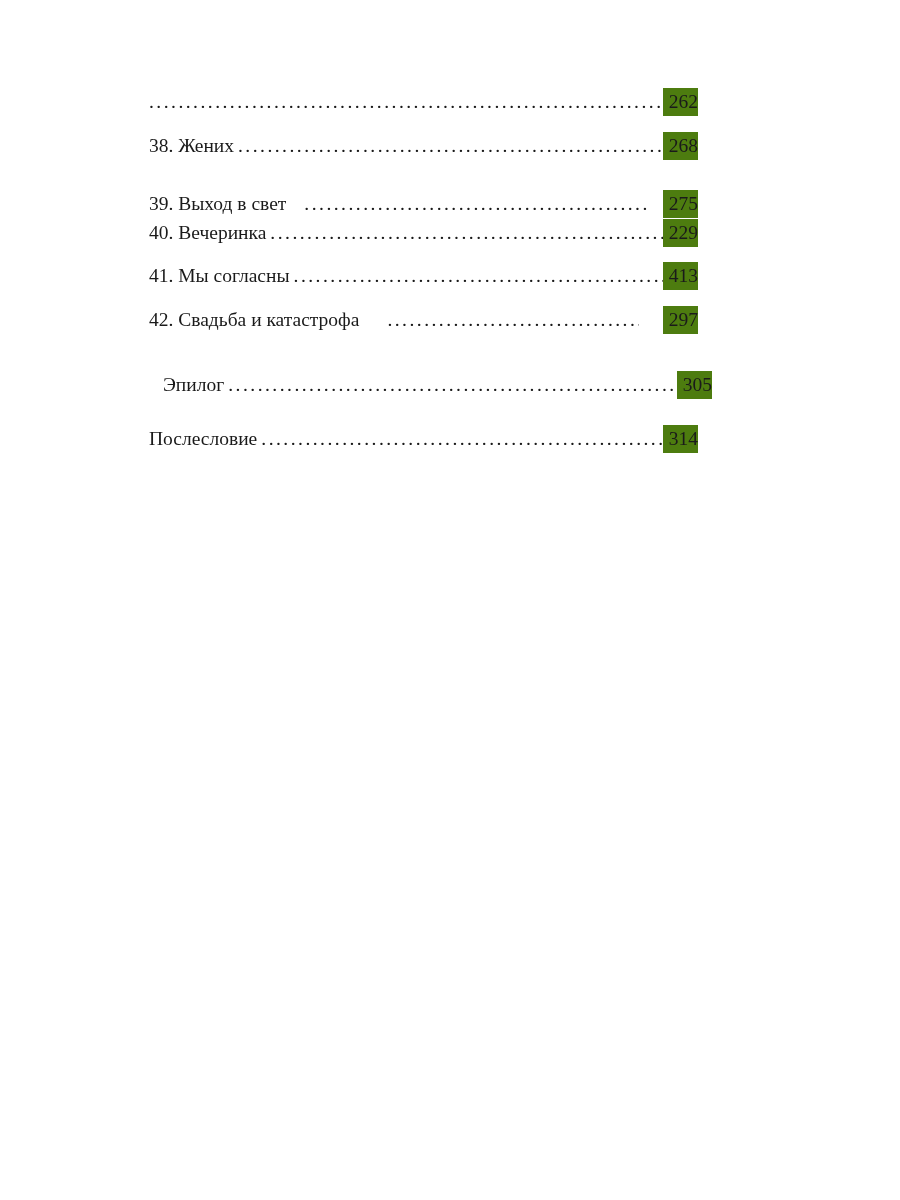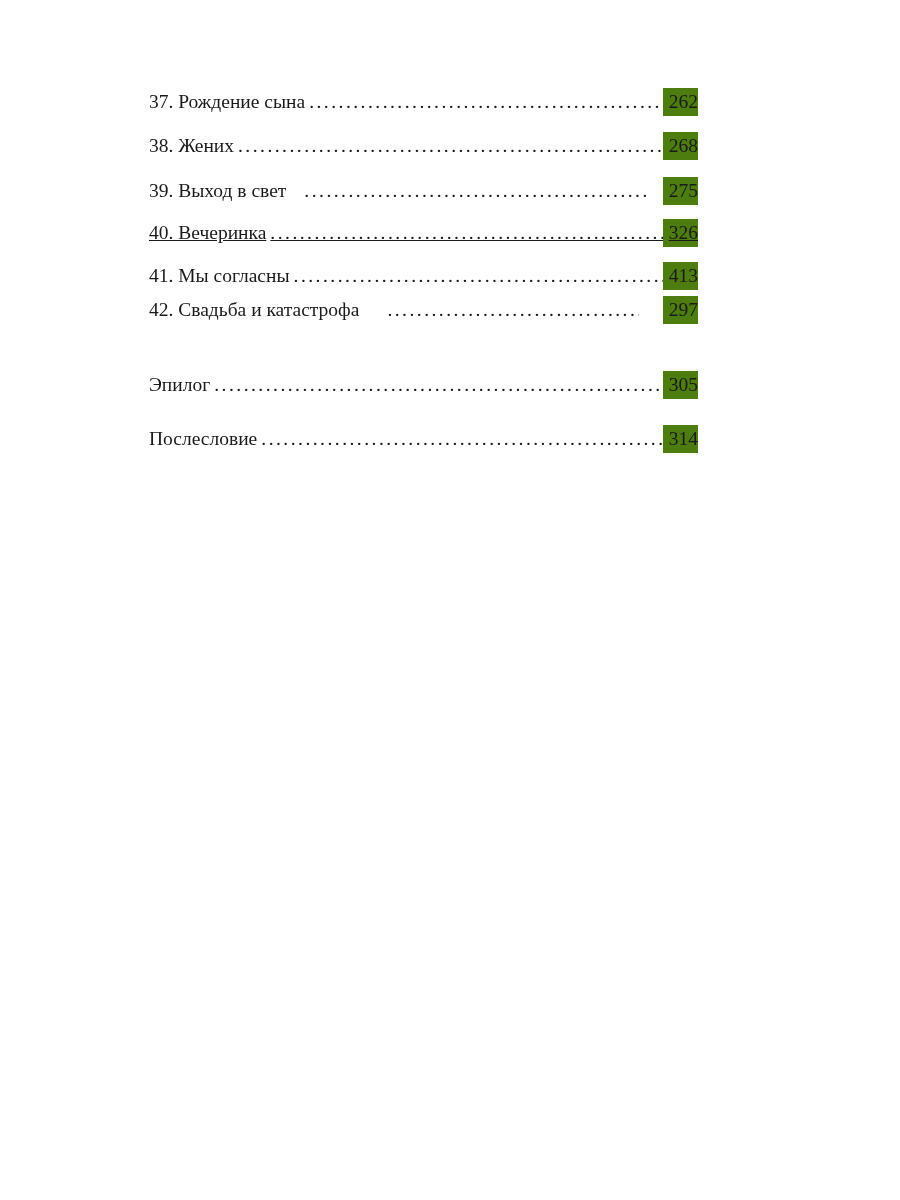--- a/index.html
+++ b/index.html
@@ -53,56 +53,55 @@
       text-align: right;
       background: #4d7c0f;
     }
   </style>
 </head>
 <body>
 
 <div class="toc">
 
   <div class="toc-entry" style="top:88px;">
-    <span class="toc-title">37. Рождение сына</span>
     <span class="toc-leader"></span>
     <span class="toc-page">262</span>
   </div>
 
   <div class="toc-entry" style="top:132px;">
     <span class="toc-title">38. Жених</span>
     <span class="toc-leader"></span>
     <span class="toc-page">268</span>
   </div>
 
-  <div class="toc-entry" style="top:177px;gap:14px;">
+  <div class="toc-entry" style="top:190px;gap:14px;">
     <span class="toc-title">39. Выход в свет</span>
     <span class="toc-leader"></span>
     <span class="toc-page">275</span>
   </div>
 
-  <div class="toc-entry" style="top:219px;text-decoration:underline;">
+  <div class="toc-entry" style="top:219px;">
     <span class="toc-title">40. Вечеринка</span>
     <span class="toc-leader"></span>
-    <span class="toc-page">326</span>
+    <span class="toc-page">229</span>
   </div>
 
   <div class="toc-entry" style="top:262px;">
     <span class="toc-title">41. Мы согласны</span>
     <span class="toc-leader"></span>
     <span class="toc-page">413</span>
   </div>
 
-  <div class="toc-entry" style="top:296px;gap:24px;">
+  <div class="toc-entry" style="top:306px;gap:24px;">
     <span class="toc-title">42. Свадьба и катастрофа</span>
     <span class="toc-leader"></span>
     <span class="toc-page">297</span>
   </div>
 
-  <div class="toc-entry" style="top:371px;">
+  <div class="toc-entry" style="top:371px;margin-left:14px;">
     <span class="toc-title">Эпилог</span>
     <span class="toc-leader"></span>
     <span class="toc-page">305</span>
   </div>
 
   <div class="toc-entry" style="top:425px;">
     <span class="toc-title">Послесловие</span>
     <span class="toc-leader"></span>
     <span class="toc-page">314</span>
   </div>

